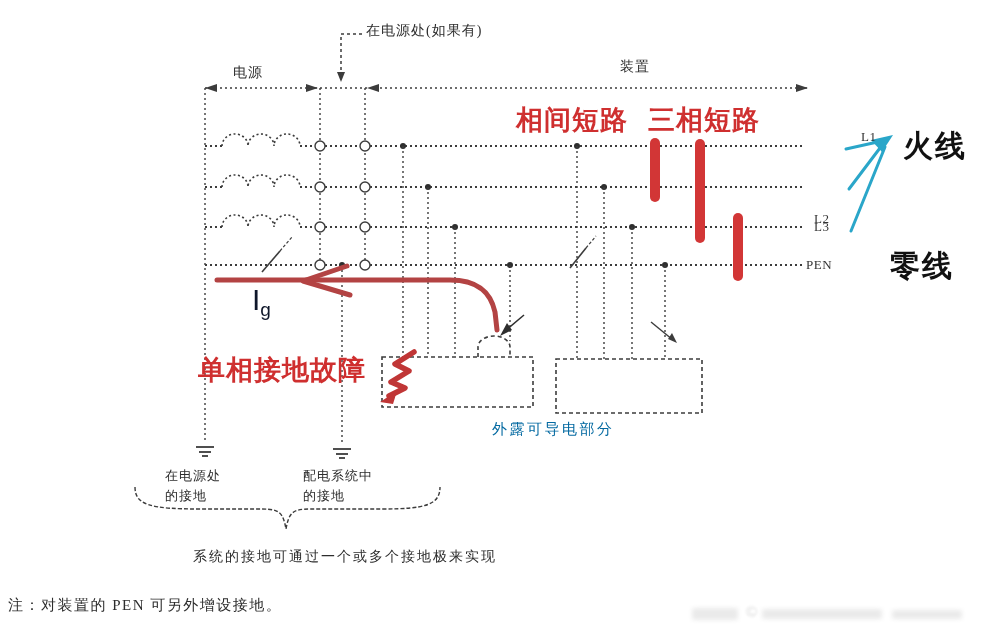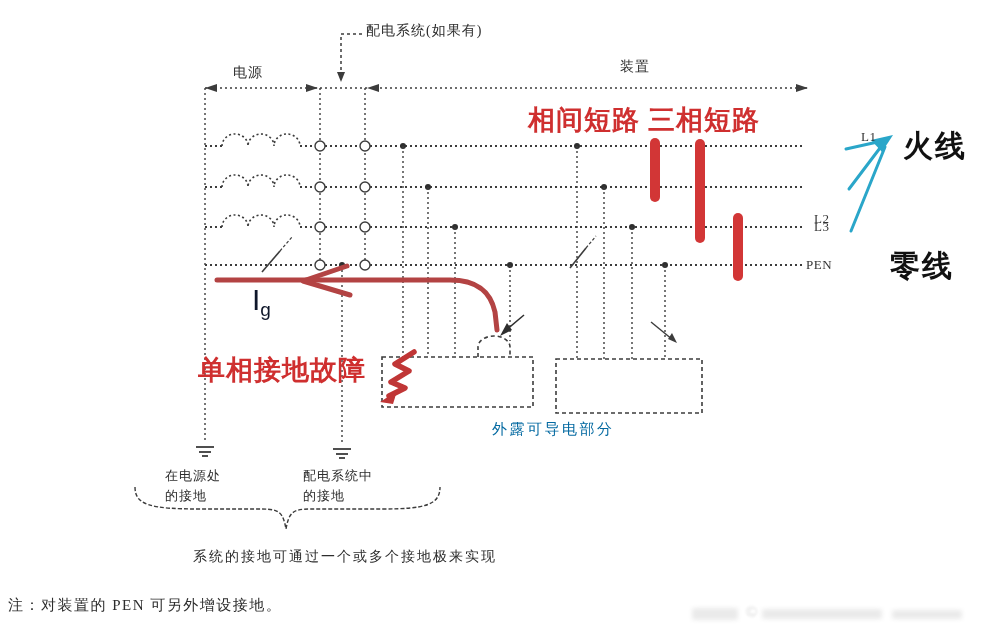--- a/index.html
+++ b/index.html
@@ -153,25 +153,25 @@
     </g>
 
     <g stroke="#2aa6c9" stroke-width="3" fill="none" stroke-linecap="round">
       <line x1="846" y1="149" x2="882" y2="141"></line>
       <line x1="849" y1="189" x2="883" y2="144"></line>
       <line x1="851" y1="231" x2="885" y2="147"></line>
       <polygon points="893,135 871,140 882,152" fill="#2aa6c9" stroke="none"></polygon>
     </g>
   </svg>
 
-  <div class="txt diagram-label" style="left:366px;top:22px;">配电系统(如果有)</div>
+  <div class="txt diagram-label" style="left:366px;top:22px;">在电源处(如果有)</div>
   <div class="txt diagram-label" style="left:233px;top:64px;">电源</div>
   <div class="txt diagram-label" style="left:620px;top:58px;font-family:Liberation Mono, monospace;">装置</div>
 
-  <div class="txt red-note" style="left:528px;top:102px;">相间短路</div>
+  <div class="txt red-note" style="left:516px;top:102px;">相间短路</div>
   <div class="txt red-note" style="left:648px;top:102px;">三相短路</div>
   <div class="txt red-note" style="left:198px;top:352px;">单相接地故障</div>
 
   <div class="txt wire-label" style="left:814px;top:129px;margin-left:47px;">L1</div>
   <div class="txt wire-label" style="left:814px;top:165px;margin-top:46px;">L2</div>
   <div class="txt wire-label" style="left:814px;top:219px;">L3</div>
   <div class="txt wire-label" style="left:806px;top:257px;">PEN</div>
 
   <div class="txt black-note" style="left:903px;top:126px;">火线</div>
   <div class="txt black-note" style="left:890px;top:246px;">零线</div>

